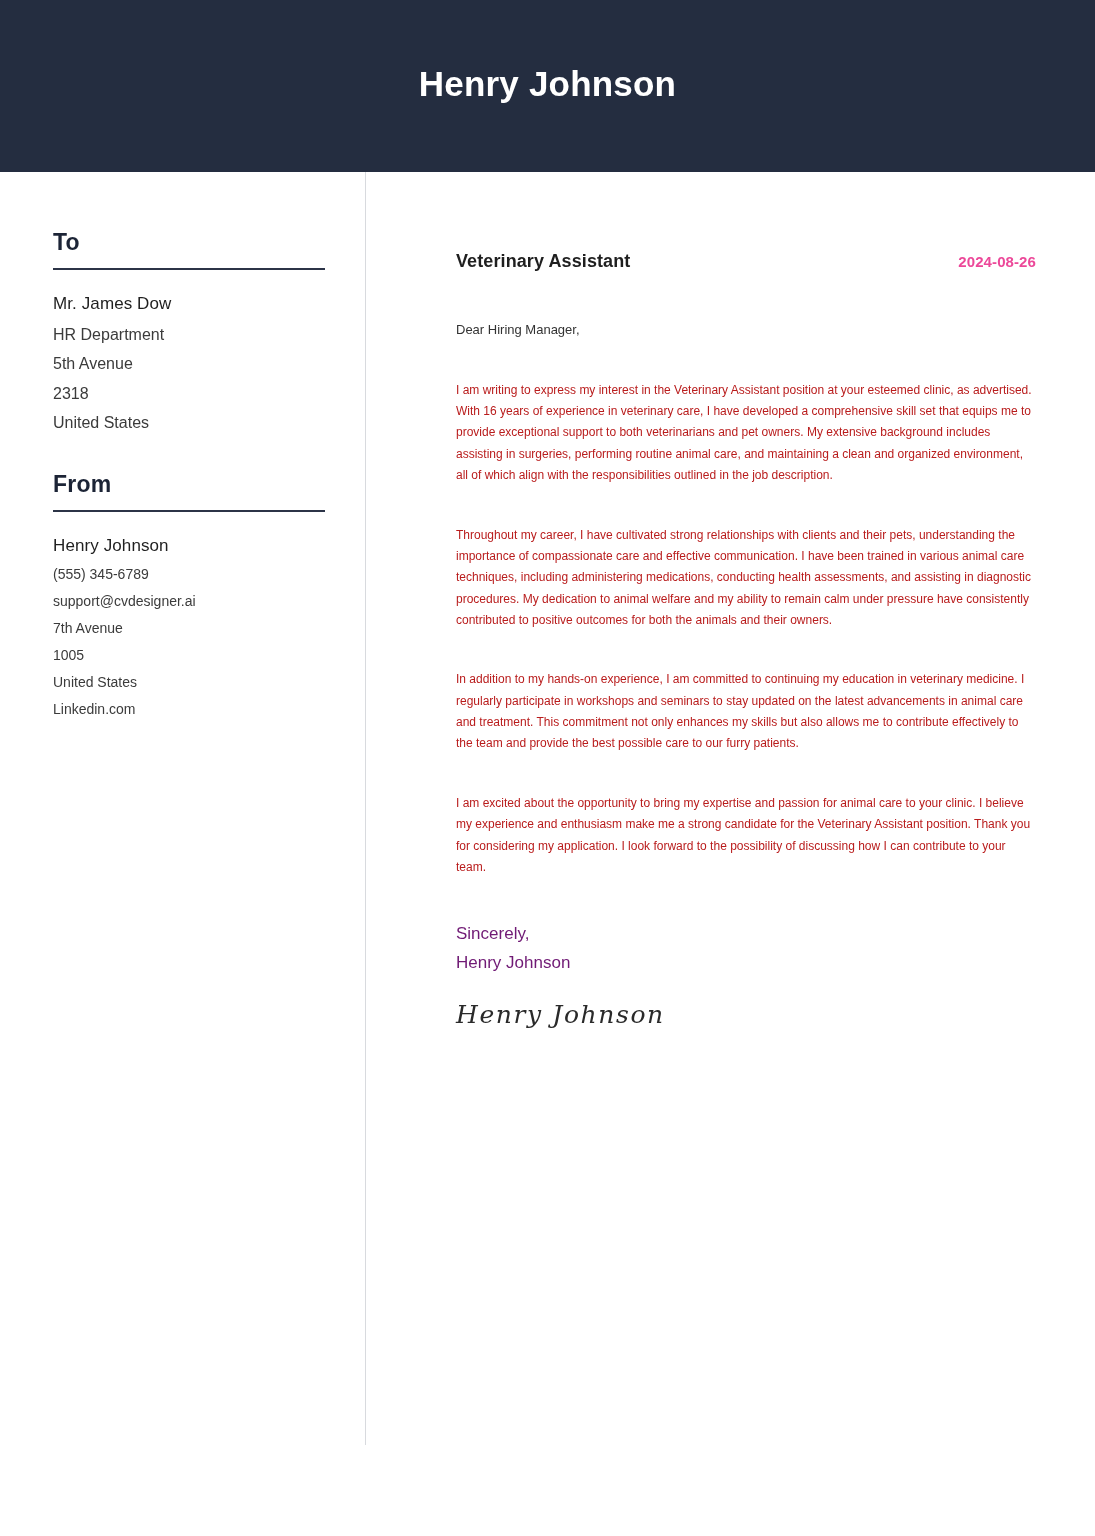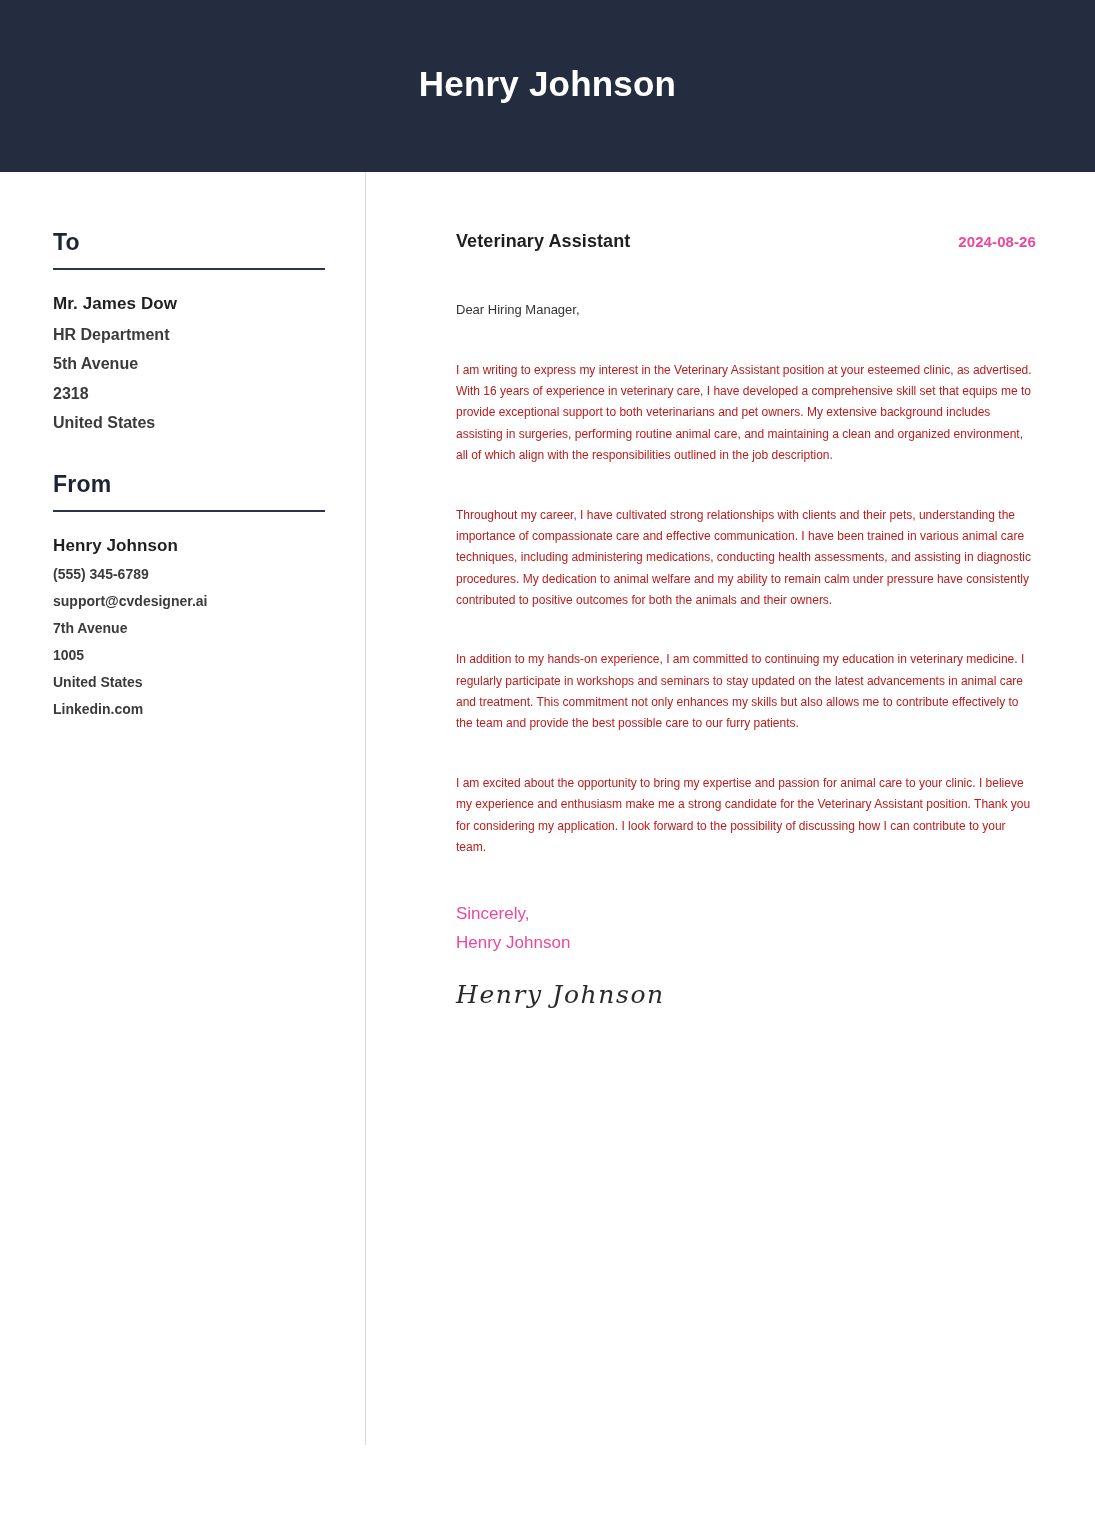--- a/index.html
+++ b/index.html
@@ -69,49 +69,49 @@
   }
   .section-rule {
     width: 272px;
     height: 2px;
     background: #2c3447;
     margin-top: 13px;
     margin-bottom: 19px;
   }
   .addr-name {
     font-size: 17px;
-    font-weight: bold;
+    font-weight: normal;
     color: #1f1f1f;
     line-height: 1.78;
     letter-spacing: 0.1px;
   }
   .addr-line {
     font-size: 16px;
     color: #3b3b3b;
     line-height: 1.85;
-    font-weight: bold;
+    font-weight: normal;
   }
   .from-block .addr-name {
     font-size: 17px;
     line-height: 1.75;
   }
   .from-block .addr-line {
     font-size: 14px;
     color: #3b3b3b;
     line-height: 1.93;
   }
   .from-section {
     margin-top: 34px;
   }
 
   
   .main {
     flex: 1;
     box-sizing: border-box;
-    padding: 59px 59px 0 43px;
+    padding: 79px 59px 0 43px;
   }
   .letter-head {
     display: flex;
     align-items: baseline;
     justify-content: space-between;
   }
   .job-title {
     font-size: 18px;
     font-weight: bold;
     color: #1f1f1f;
@@ -132,21 +132,21 @@
   .para {
     margin-top: 38px;
     font-size: 12px;
     color: #b91c1c;
     line-height: 1.78;
     text-align: left;
   }
   .closing {
     margin-top: 41px;
     font-size: 17px;
-    color: #ec4899;
+    color: #701a75;
     line-height: 1.72;
   }
   .signature {
     margin-top: 22px;
     font-family: "DejaVu Serif", serif;
     font-style: italic;
     font-size: 25px;
     color: #2a2a2a;
     letter-spacing: 1.6px;
     line-height: 1.2;

